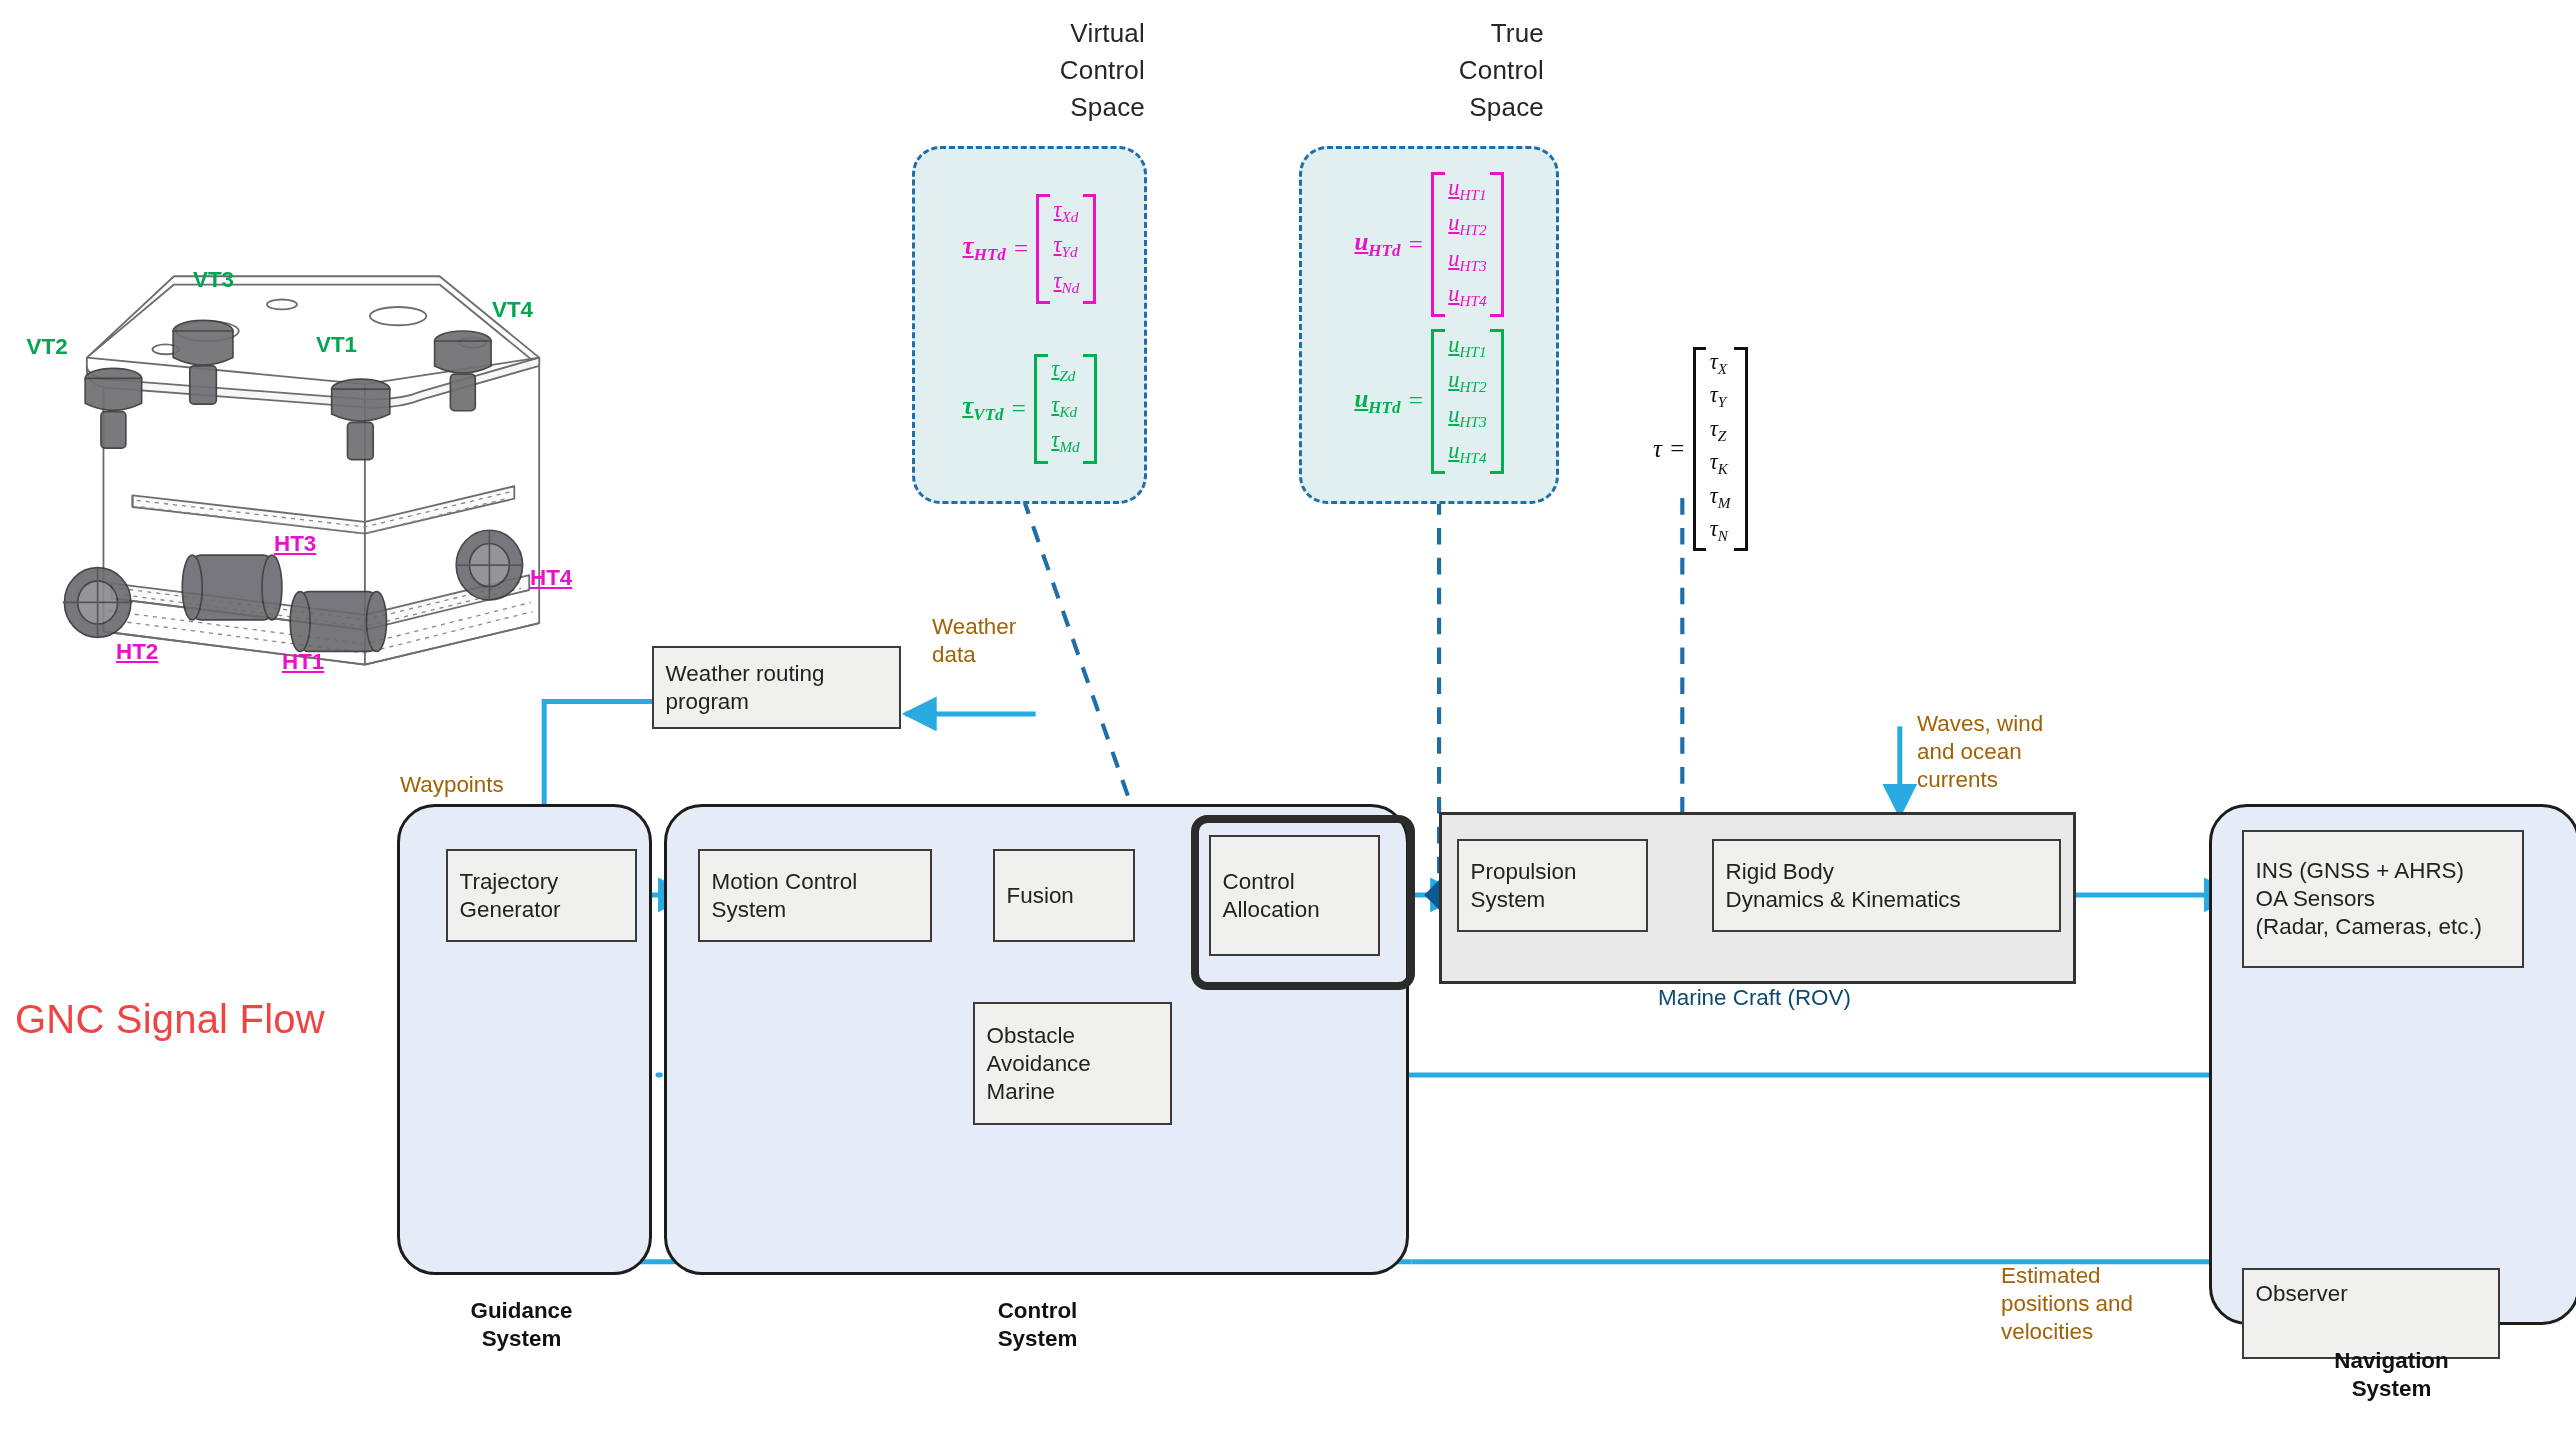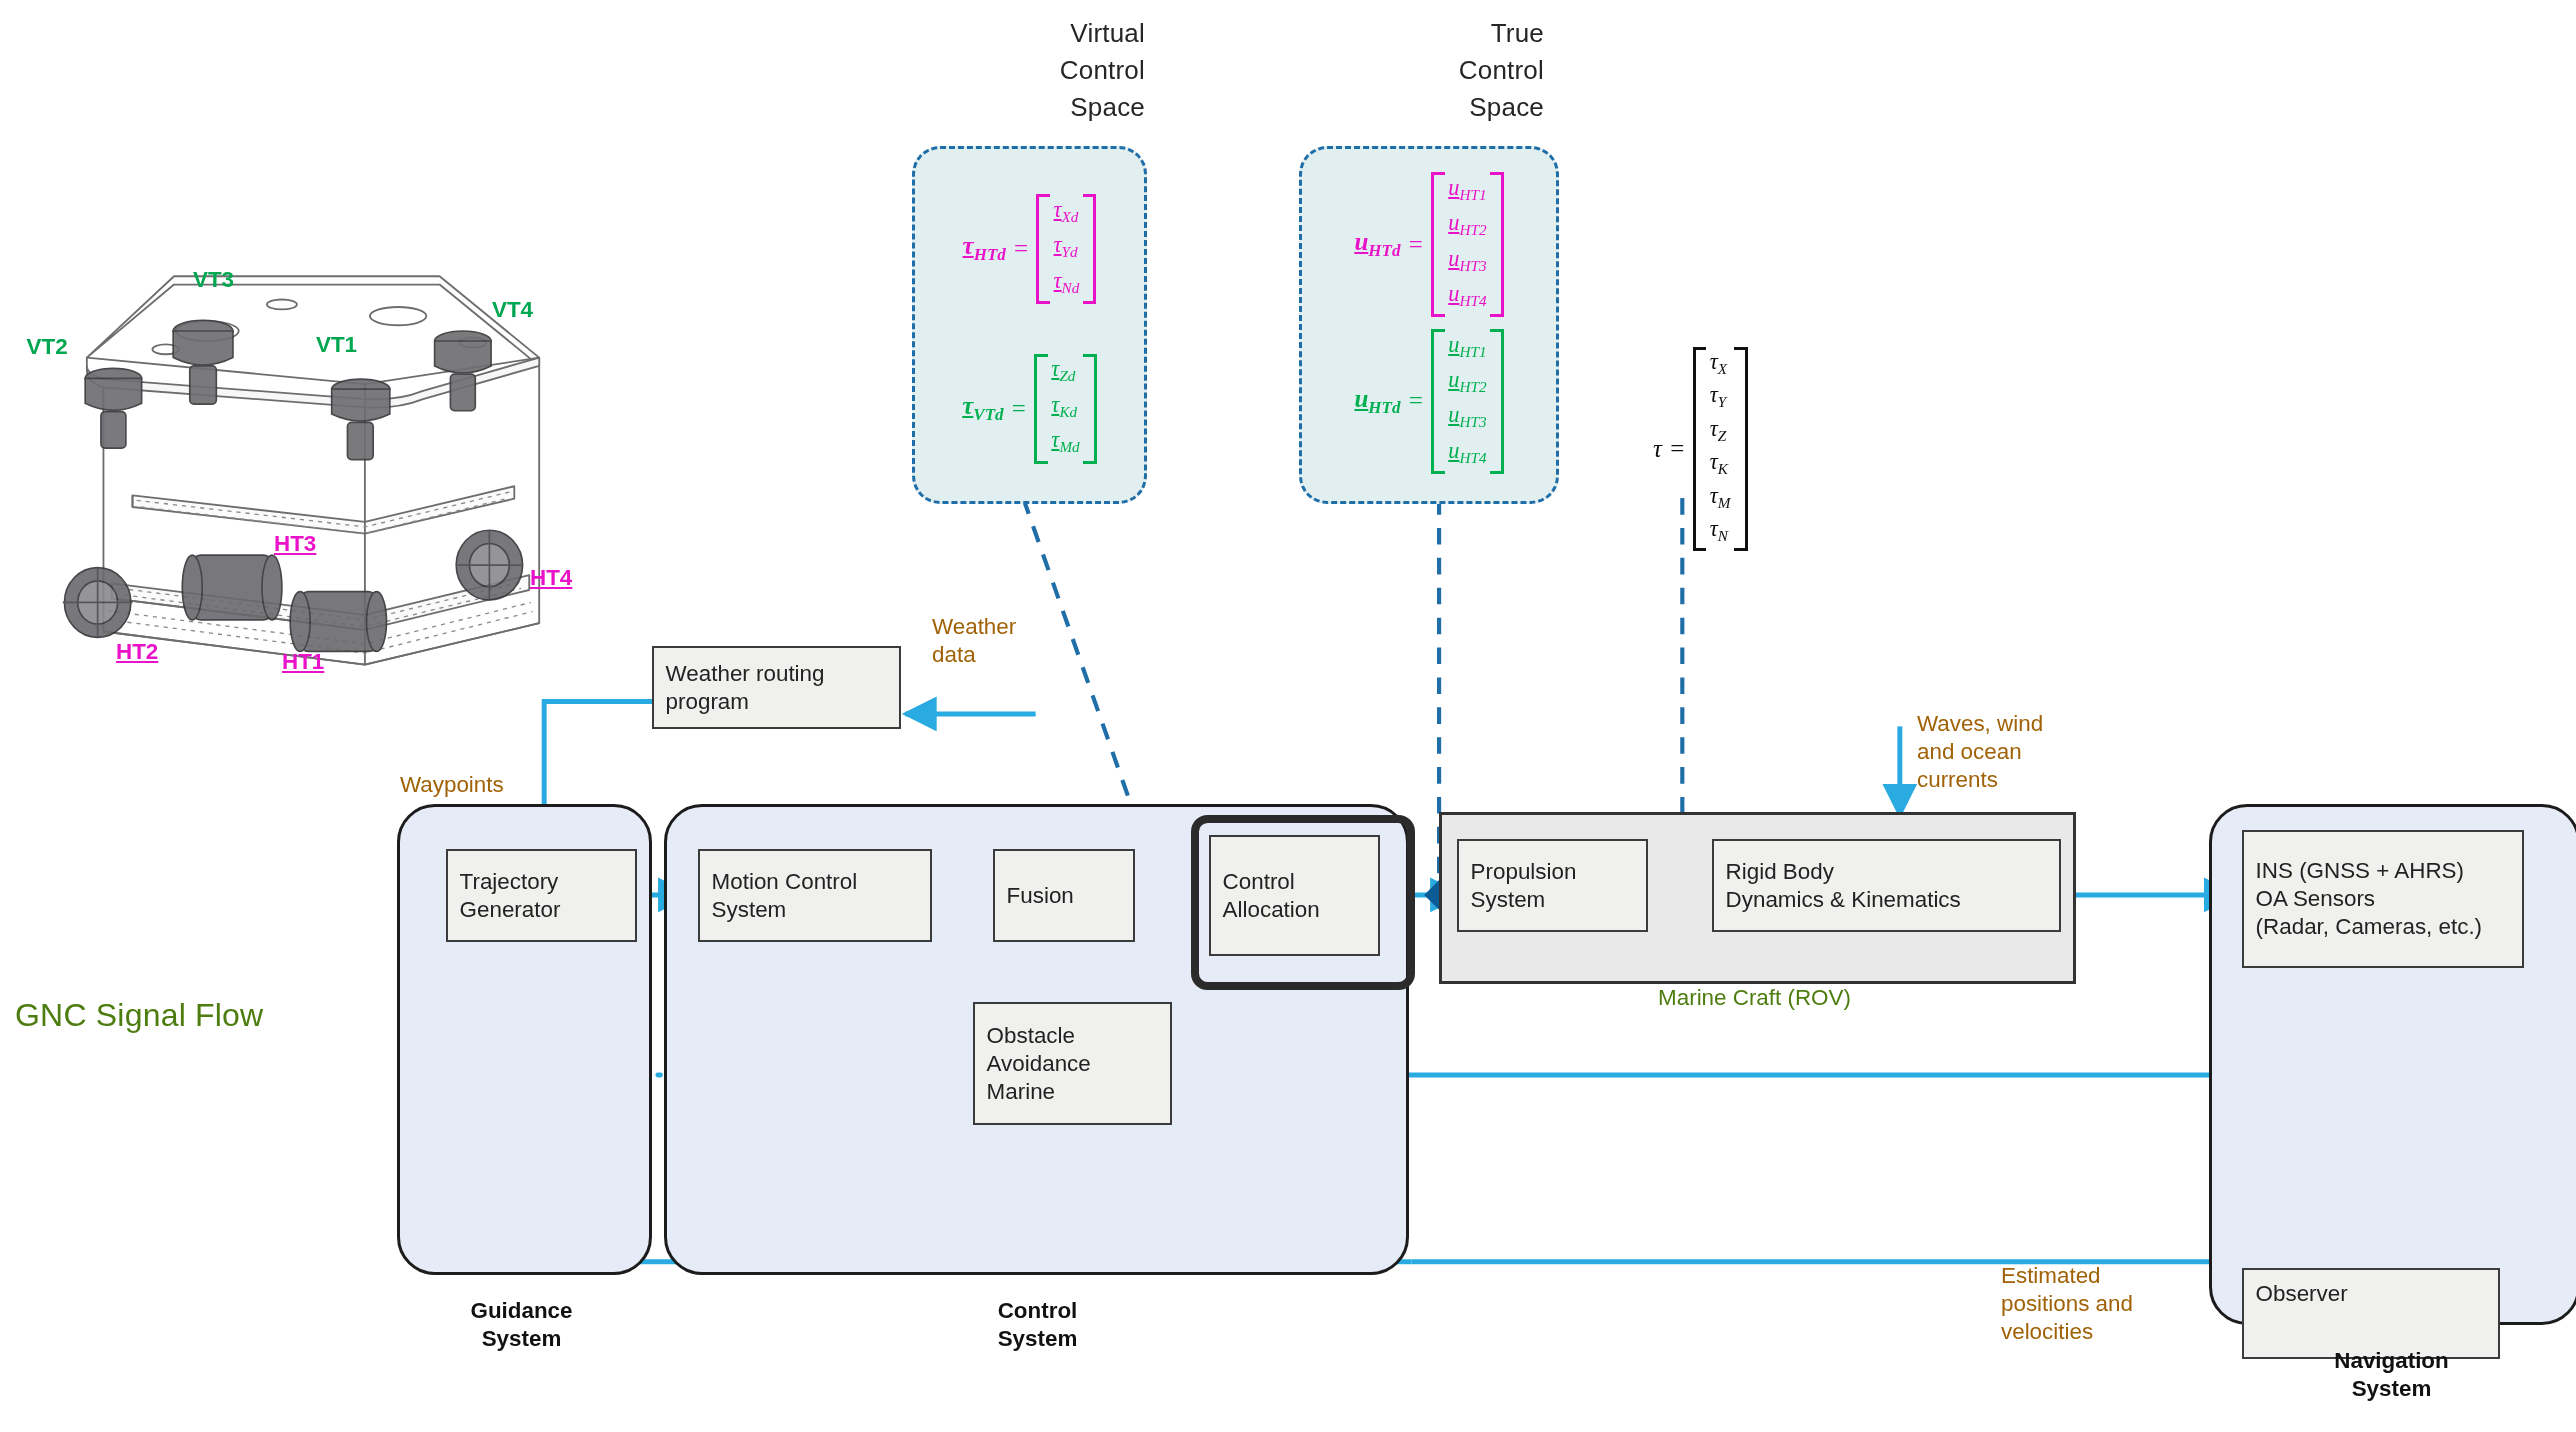--- a/index.html
+++ b/index.html
@@ -34,22 +34,22 @@
   
   .pbox{background:#f0f0ee;border:2.5px solid #3b3b3b;box-shadow:0 0 0 1.7px #f0f0ee inset;
         display:flex;align-items:center;justify-content:flex-start;
         font-size:22.4px;line-height:28px;color:#222;padding:0 11.6px;box-sizing:border-box;}
   .pbox span{display:block;}
   .group{background:#e6ecf7;border:3.3px solid #1c1c1c;border-radius:38px;}
   .craft{background:#e9e9e9;border:3.3px solid #333;}
   .emph{background:transparent;border:8.3px solid #2b2b2b;border-radius:16.6px;}
   .grplabel{font-weight:bold;font-size:22.4px;line-height:28px;text-align:center;color:#111;}
   .note{font-size:22.4px;line-height:28px;color:#a16207;}
-  .gnc{color:#4d7c0f;font-size:32px;letter-spacing:0.2px;}
-  .rovlabel{font-size:22.4px;color:#4d7c0f;text-align:center;}
+  .gnc{color:#ef4444;font-size:40px;letter-spacing:0.2px;}
+  .rovlabel{font-size:22.4px;color:#0c4a6e;text-align:center;}
 
   
   .rovtag{font-size:22.4px;font-weight:600;}
   .rovtag.g{color:#00a650;}
   .rovtag.m{color:#e912c8;text-decoration:underline;}
 </style>
 </head>
 <body>
 
 <div id="stage">

